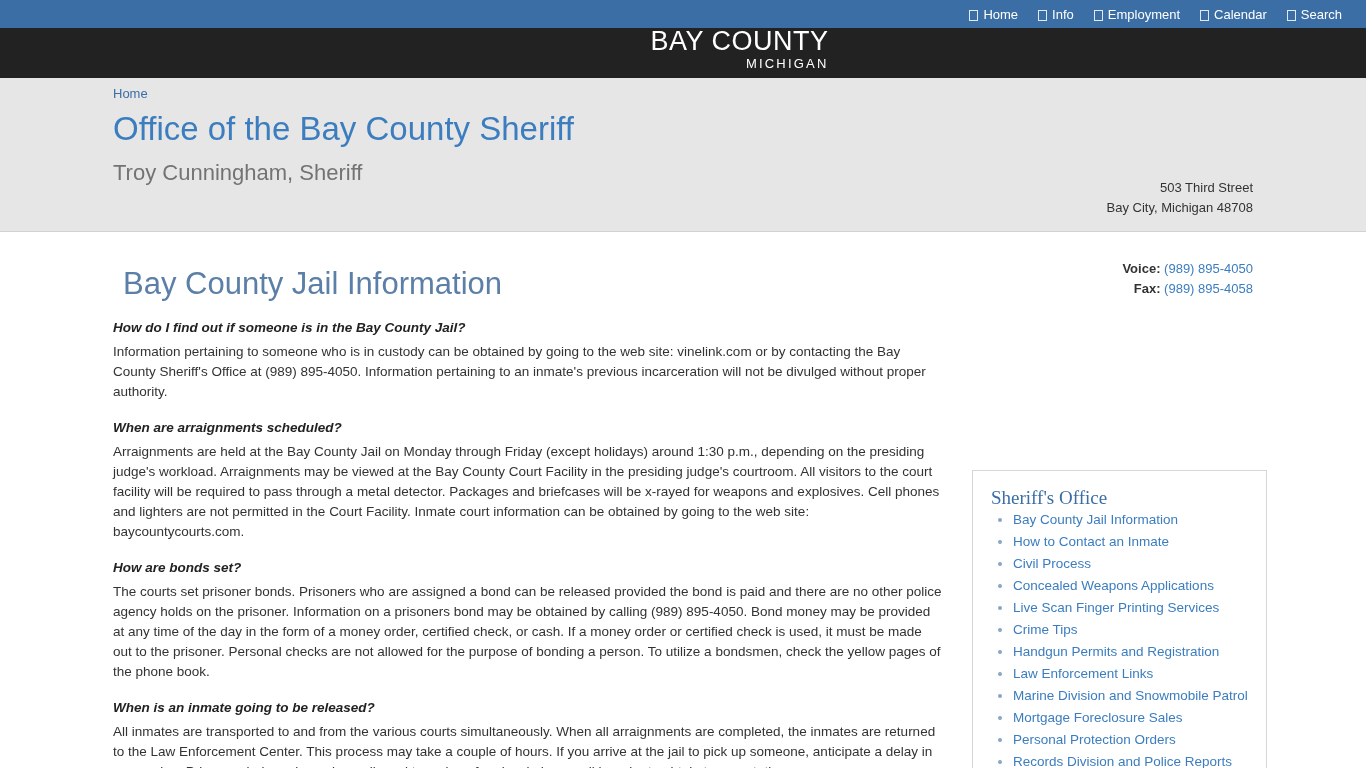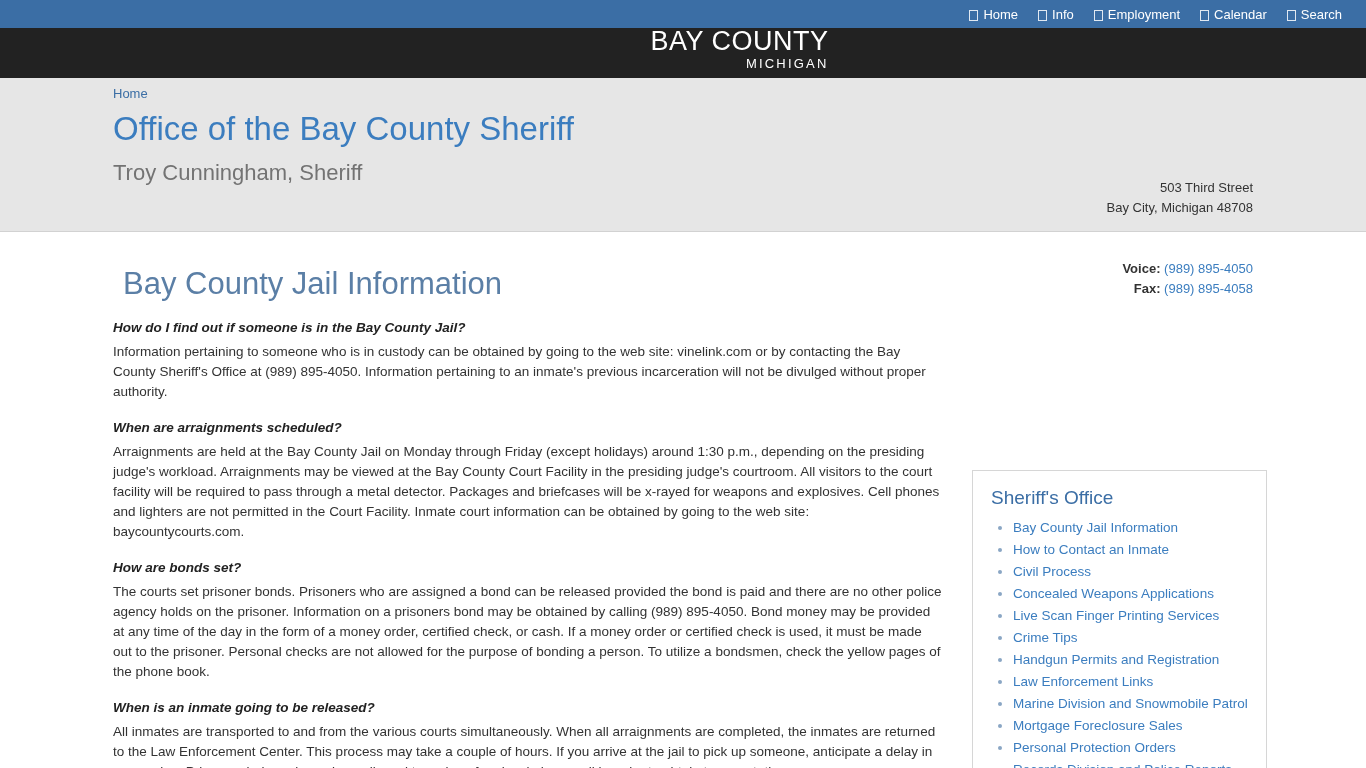--- a/index.html
+++ b/index.html
@@ -183,25 +183,25 @@
     border: 1px solid #d6d6d6;
     background: #ffffff;
     padding: 12px 14px 18px 14px;
     position: absolute;
     right: 99px;
     top: 0;
     height: 530px;
     overflow: hidden;
   }
   .sidebar h3 {
-    font-family: Liberation Sans, sans-serif;
+    font-family: Liberation Serif, serif;
     color: #3b6ea5;
     font-size: 19px;
     font-weight: normal;
-    margin: 4px 0 8px 4px;
+    margin: 4px 0 0 4px;
   }
   .sidebar ul {
     margin: 0 0 4px 0;
     padding-left: 26px;
     list-style: disc;
   }
   .sidebar li {
     color: #8aa6c4;
     margin-bottom: 1px;
     line-height: 20px;

